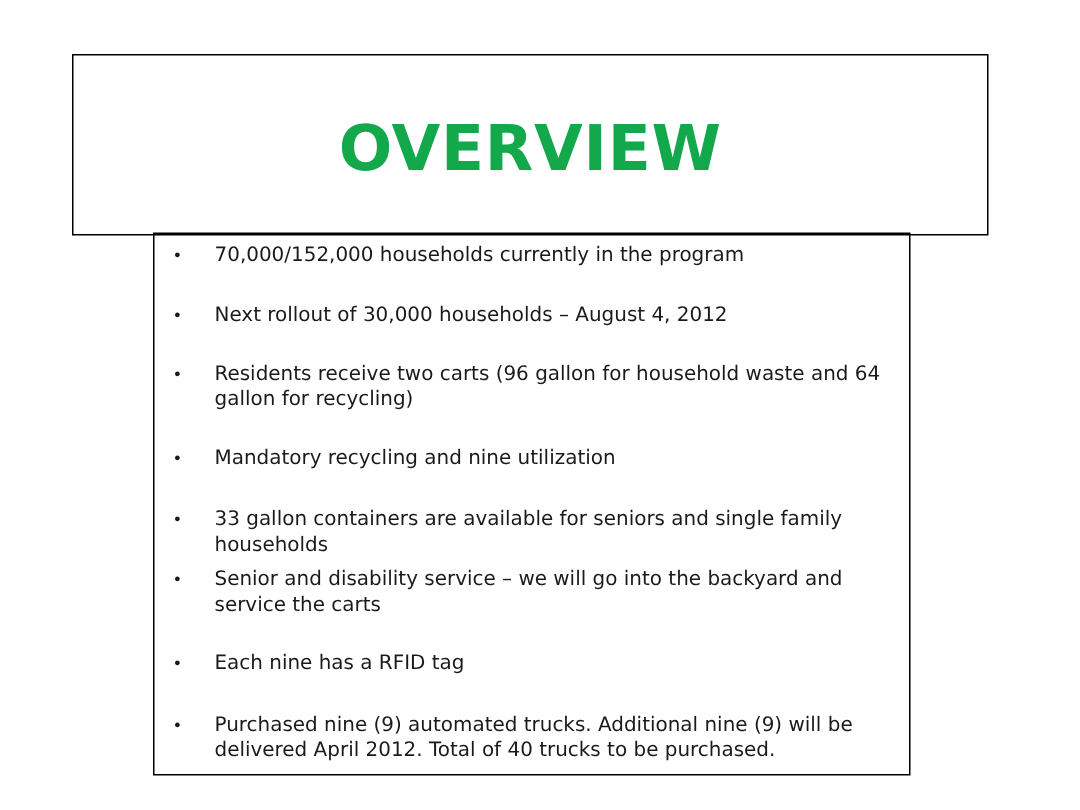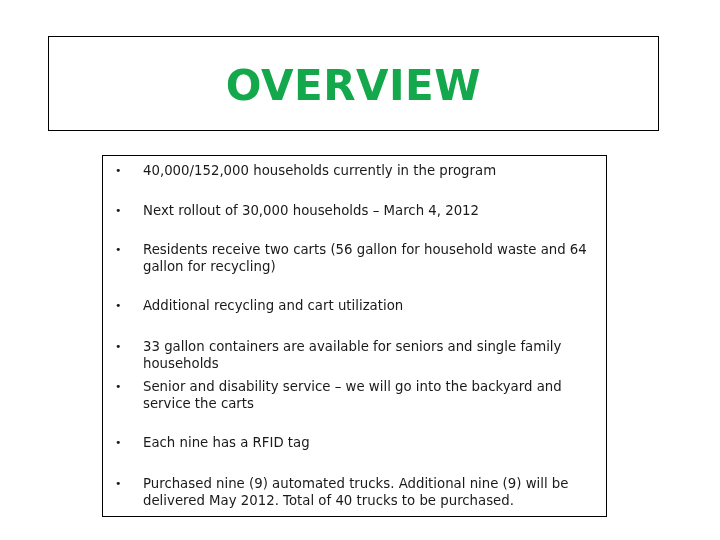--- a/index.html
+++ b/index.html
@@ -12,21 +12,21 @@
       height: 540px;
       position: relative;
       overflow: hidden;
       font-family: "DejaVu Sans", sans-serif;
     }
     .title-box {
       position: absolute;
       left: 48px;
       top: 36px;
       width: 611px;
-      height: 95px;
+      height: 121px;
       border: 1.5px solid #000;
       box-sizing: border-box;
       display: flex;
       align-items: center;
       justify-content: center;
     }
     .title {
       color: #12A84B;
       font-family: "DejaVu Sans", sans-serif;
       font-weight: bold;
@@ -74,44 +74,44 @@
 <body>
 
 <div class="title-box">
   <div class="title">OVERVIEW</div>
 </div>
 
 <div class="content-box">
   <ul class="bullets">
     <li class="bullet-item" style="top:6px;">
       <span class="bullet-dot">•</span>
-      <span class="bullet-text">40,000/152,000 households currently in the program</span>
+      <span class="bullet-text">70,000/152,000 households currently in the program</span>
     </li>
     <li class="bullet-item" style="top:46px;">
       <span class="bullet-dot">•</span>
-      <span class="bullet-text">Next rollout of 30,000 households – March 4, 2012</span>
+      <span class="bullet-text">Next rollout of 30,000 households – August 4, 2012</span>
     </li>
     <li class="bullet-item" style="top:85px;">
       <span class="bullet-dot">•</span>
-      <span class="bullet-text">Residents receive two carts (56 gallon for household waste and 64 gallon for recycling)</span>
+      <span class="bullet-text">Residents receive two carts (96 gallon for household waste and 64 gallon for recycling)</span>
     </li>
     <li class="bullet-item" style="top:141px;">
       <span class="bullet-dot">•</span>
-      <span class="bullet-text">Additional recycling and cart utilization</span>
+      <span class="bullet-text">Mandatory recycling and nine utilization</span>
     </li>
     <li class="bullet-item" style="top:182px;">
       <span class="bullet-dot">•</span>
       <span class="bullet-text">33 gallon containers are available for seniors and single family households</span>
     </li>
     <li class="bullet-item" style="top:222px;">
       <span class="bullet-dot">•</span>
       <span class="bullet-text">Senior and disability service – we will go into the backyard and service the carts</span>
     </li>
     <li class="bullet-item" style="top:278px;">
       <span class="bullet-dot">•</span>
       <span class="bullet-text">Each nine has a RFID tag</span>
     </li>
     <li class="bullet-item" style="top:319px;">
       <span class="bullet-dot">•</span>
-      <span class="bullet-text">Purchased nine (9) automated trucks.  Additional nine (9) will be delivered May 2012.  Total of 40 trucks to be purchased.</span>
+      <span class="bullet-text">Purchased nine (9) automated trucks.  Additional nine (9) will be delivered April 2012.  Total of 40 trucks to be purchased.</span>
     </li>
   </ul>
 </div>
 
 </body></html>

